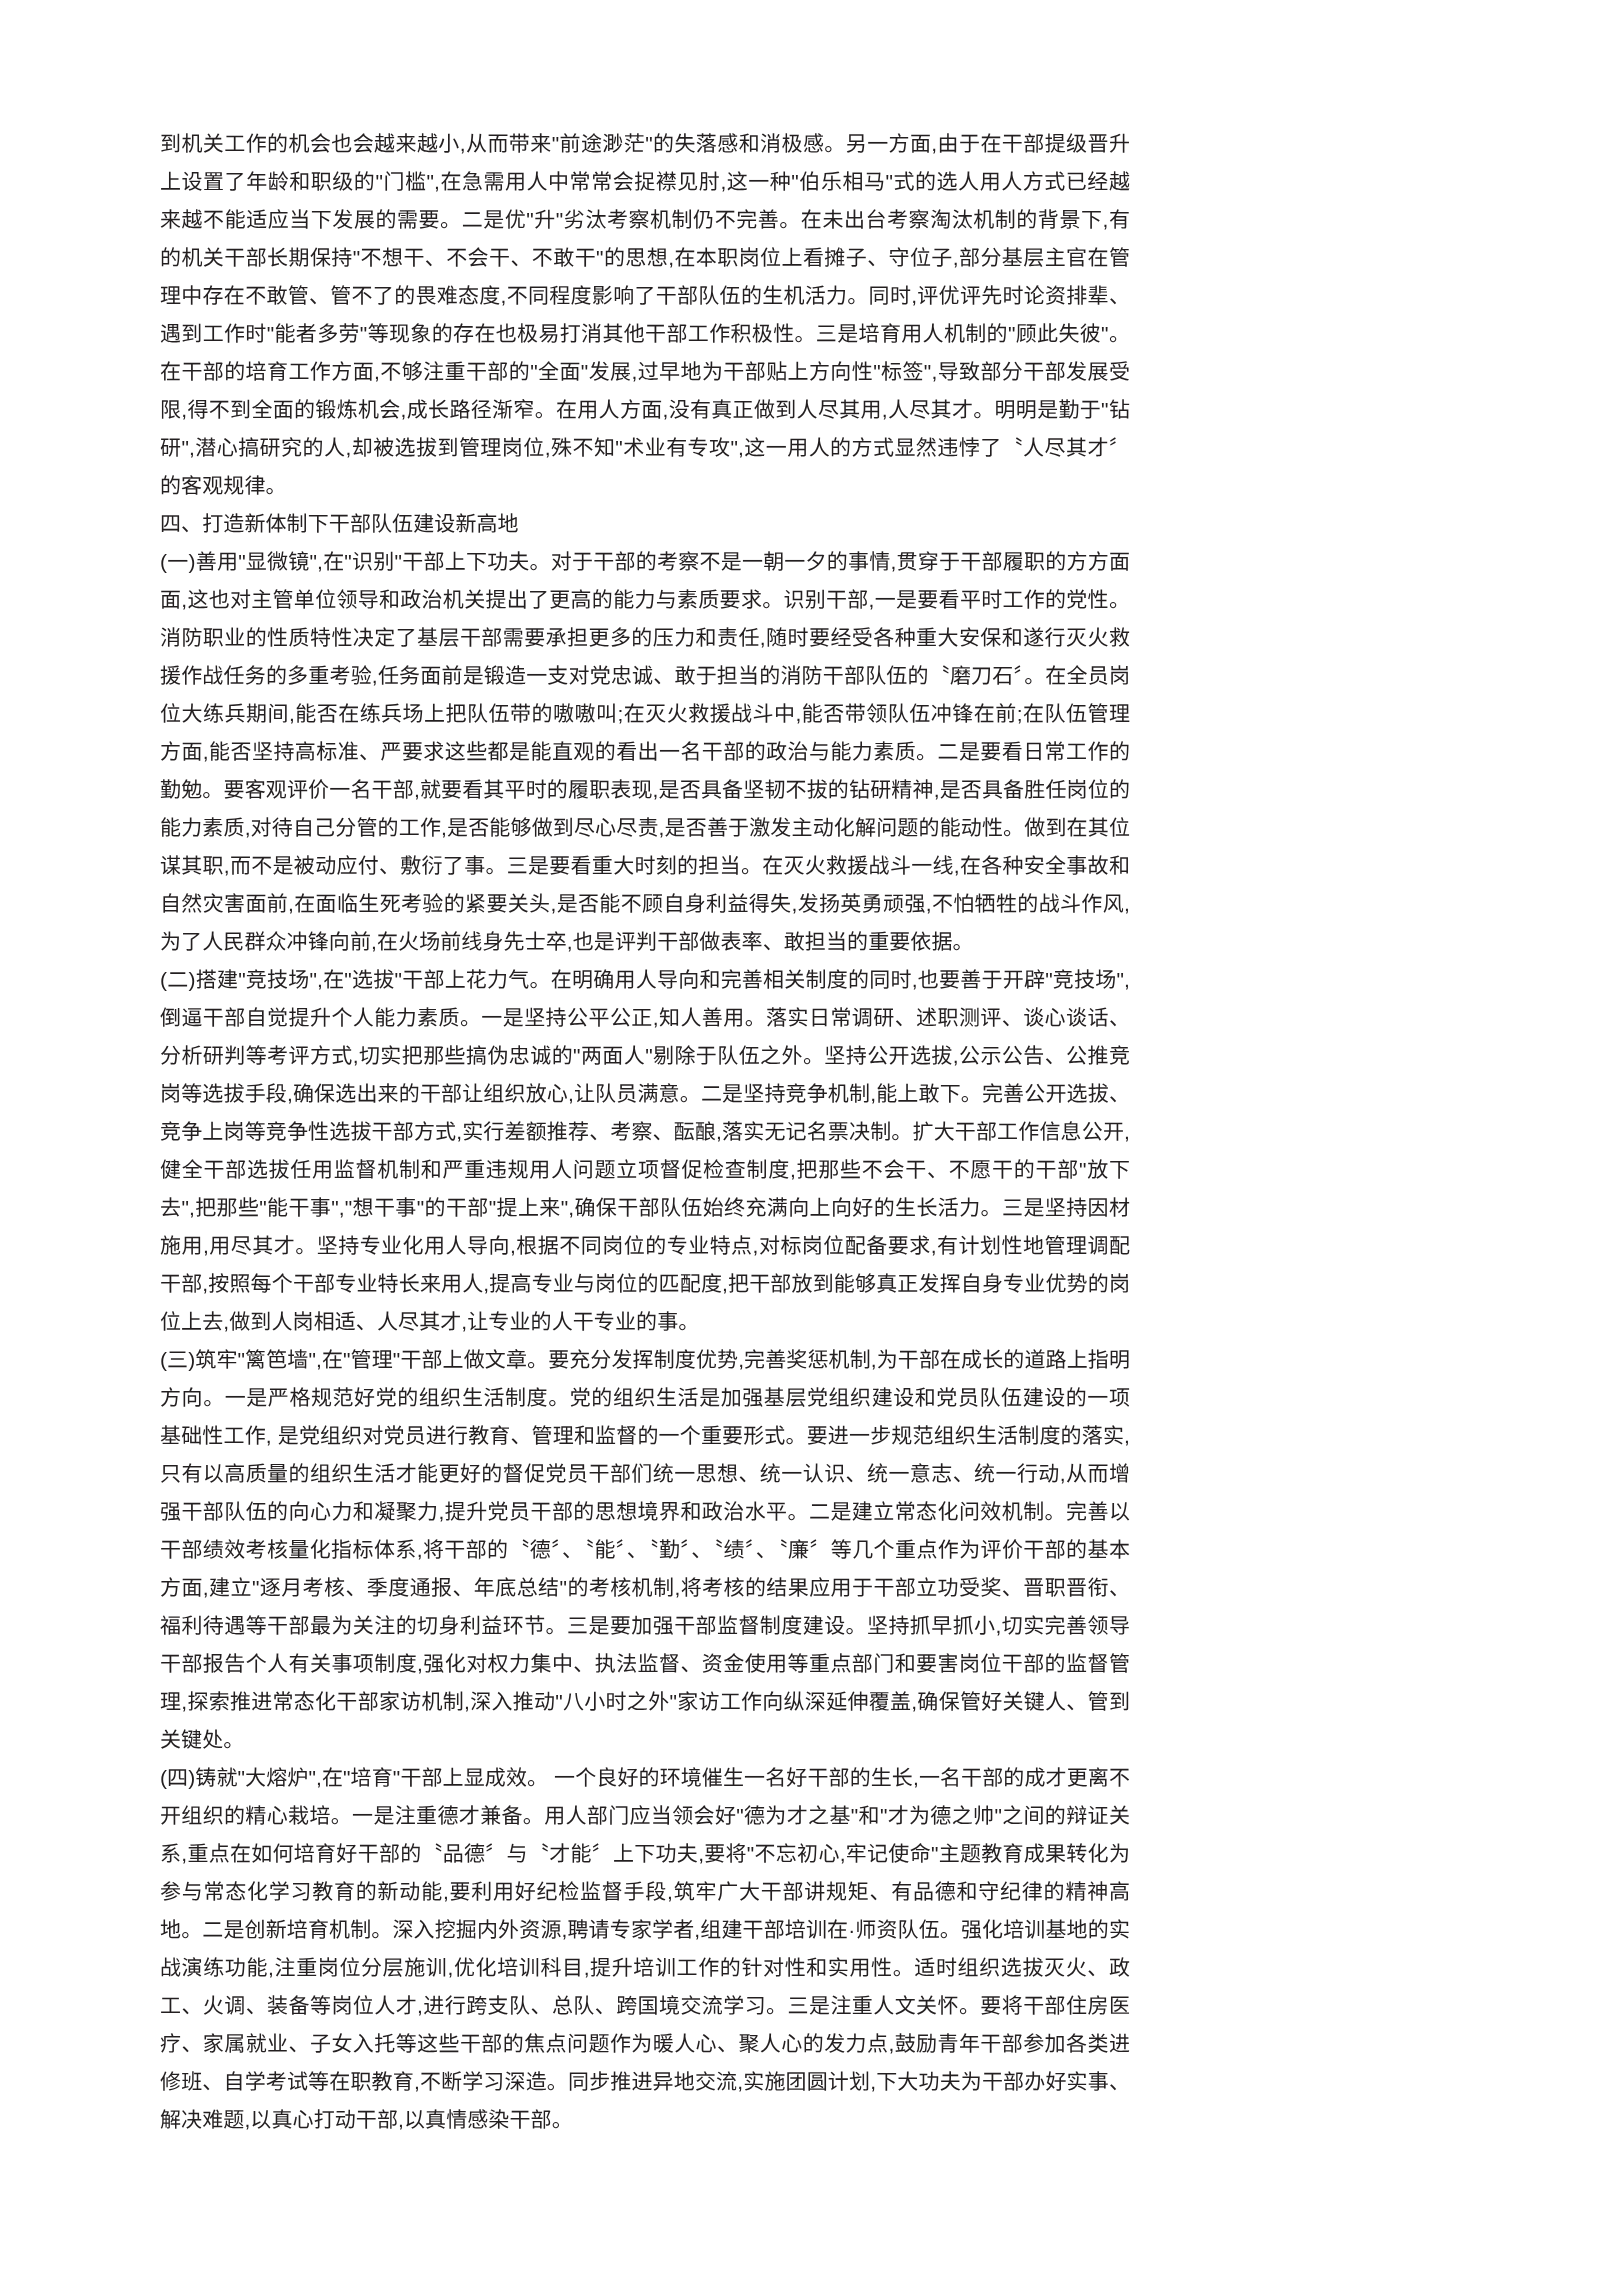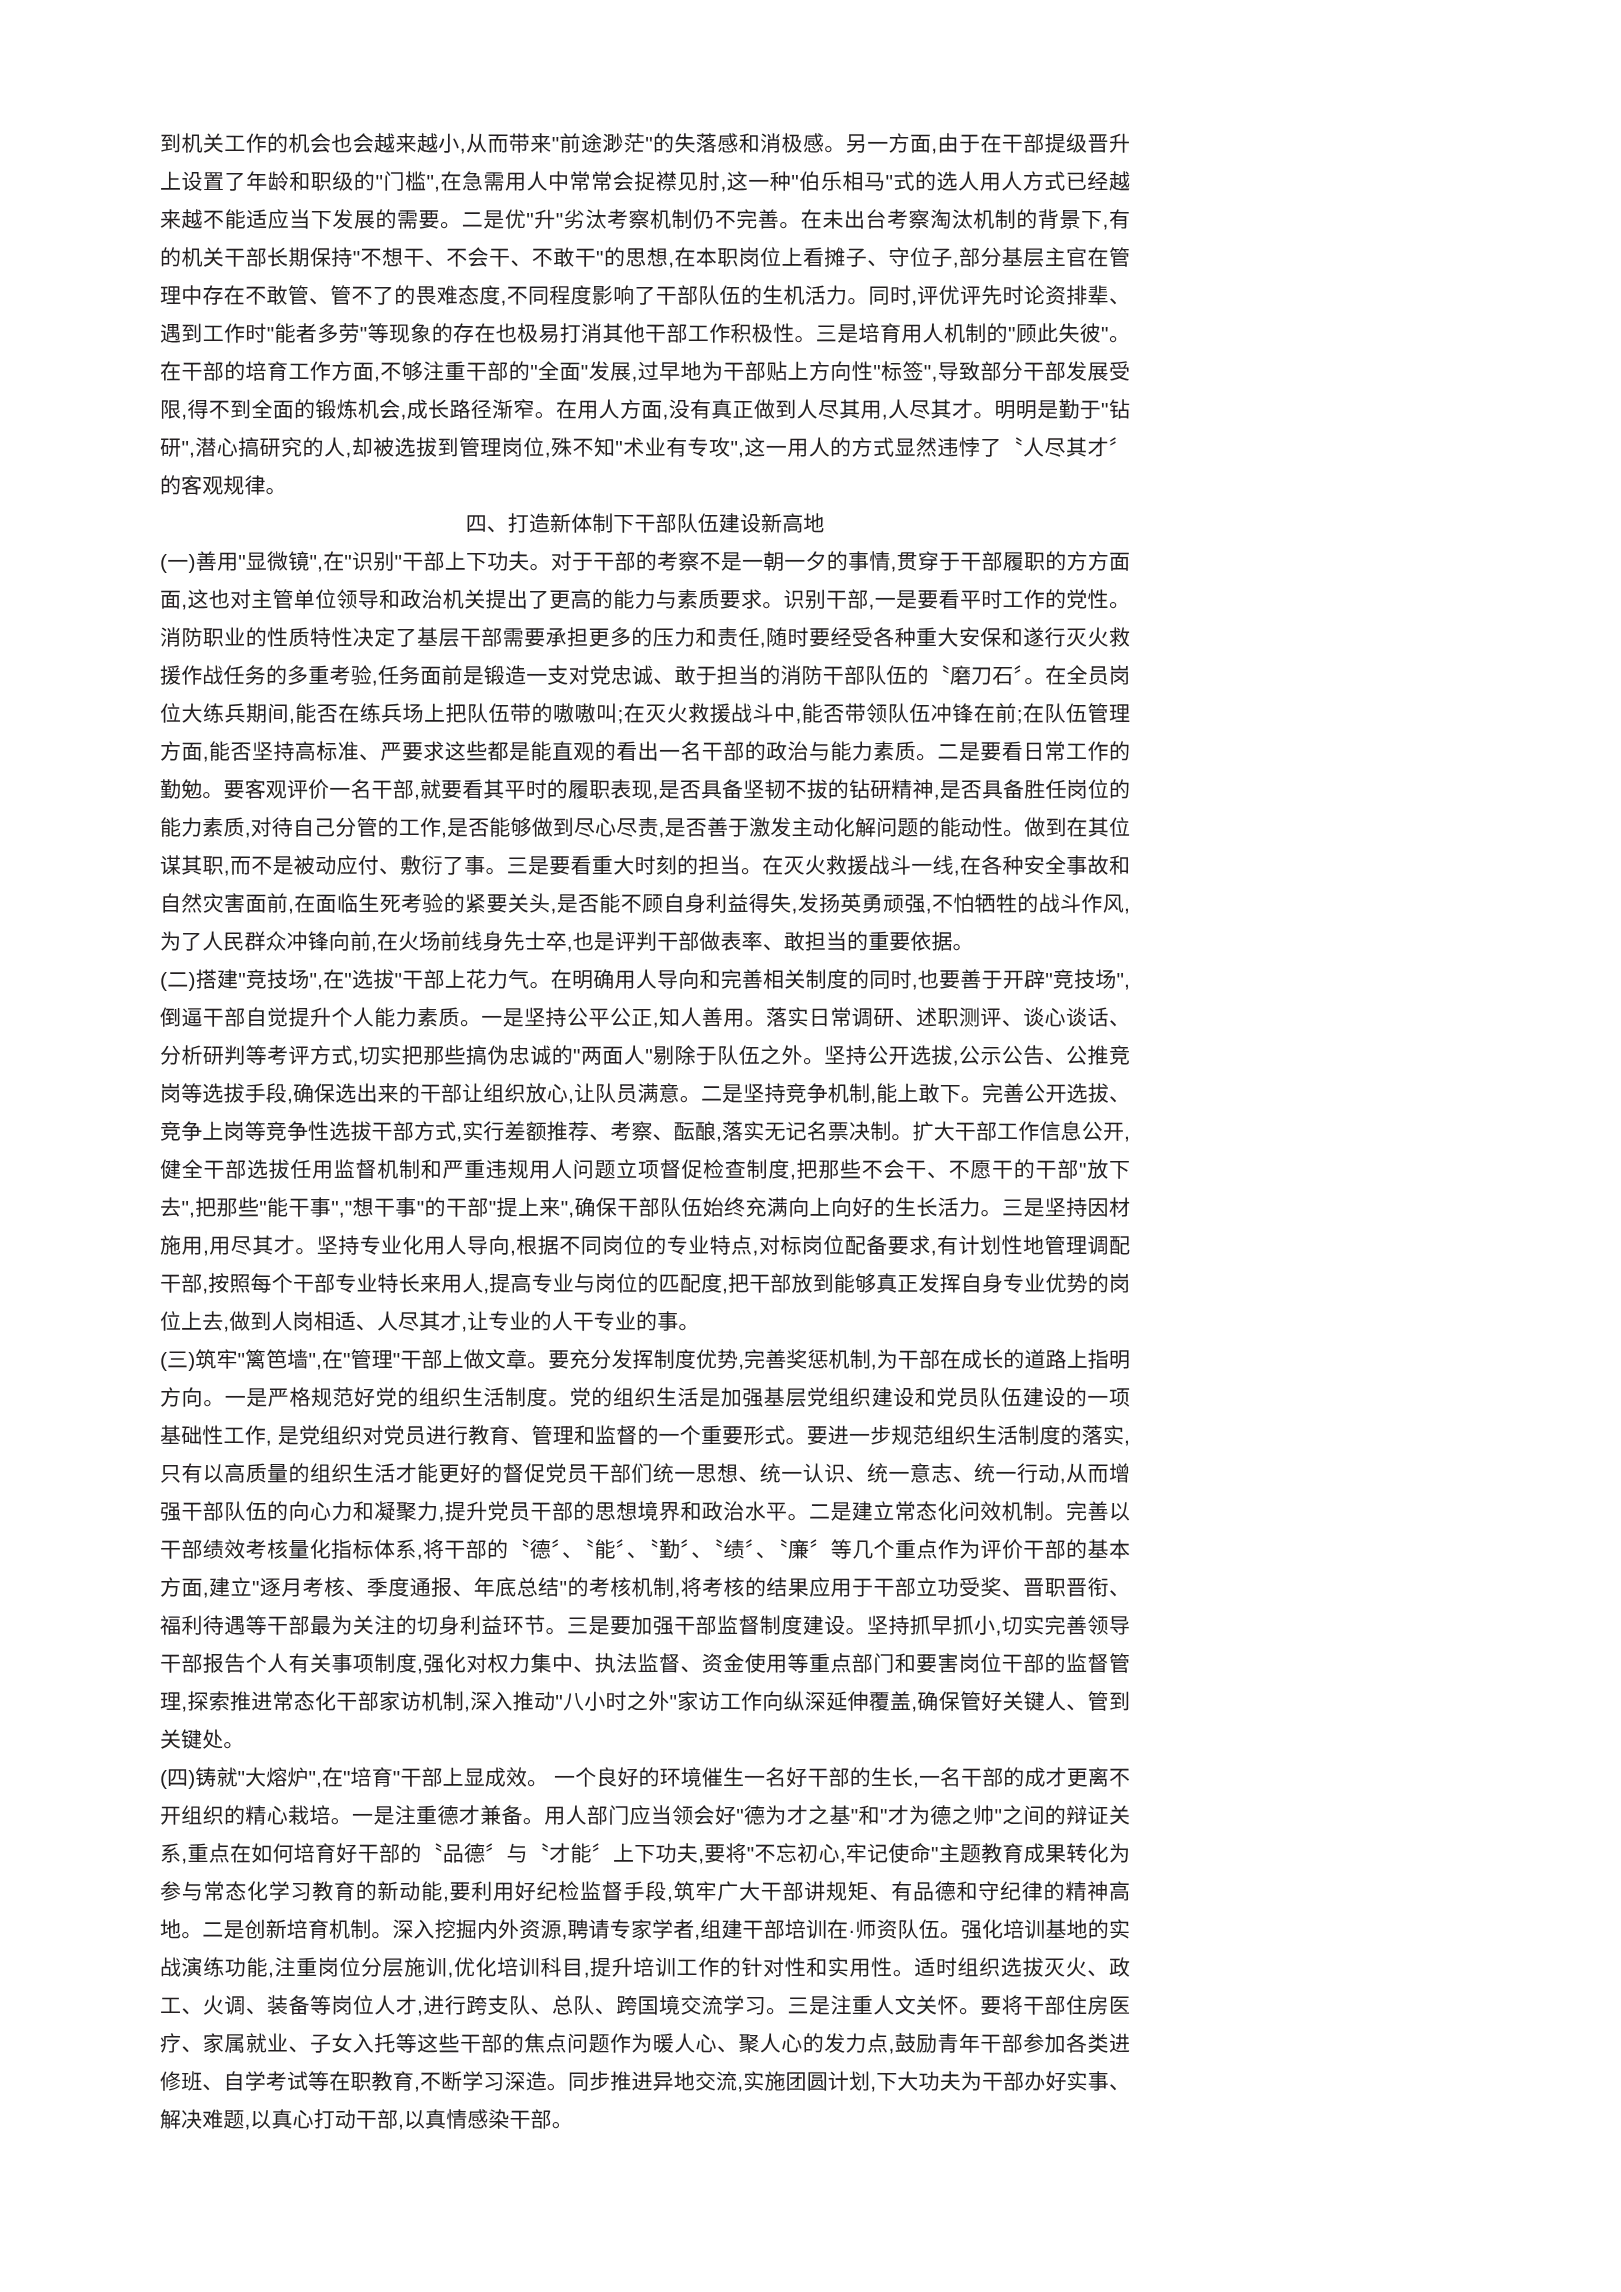--- a/index.html
+++ b/index.html
@@ -32,21 +32,21 @@
     color: #231f20;
     font-size: 21px;
     line-height: 38px;
     text-align: justify;
     text-justify: inter-ideograph;
     letter-spacing: 0.1px;
     word-break: break-all;
     font-weight: 400;
   }
   .para.heading {
-    text-align: center;
+    text-align: left;
   }
 </style>
 </head>
 <body>
 
 <div class="page">
   <div class="page-body">
 
     <p class="para">到机关工作的机会也会越来越小,从而带来"前途渺茫"的失落感和消极感。另一方面,由于在干部提级晋升上设置了年龄和职级的"门槛",在急需用人中常常会捉襟见肘,这一种"伯乐相马"式的选人用人方式已经越来越不能适应当下发展的需要。二是优"升"劣汰考察机制仍不完善。在未出台考察淘汰机制的背景下,有的机关干部长期保持"不想干、不会干、不敢干"的思想,在本职岗位上看摊子、守位子,部分基层主官在管理中存在不敢管、管不了的畏难态度,不同程度影响了干部队伍的生机活力。同时,评优评先时论资排辈、遇到工作时"能者多劳"等现象的存在也极易打消其他干部工作积极性。三是培育用人机制的"顾此失彼"。在干部的培育工作方面,不够注重干部的"全面"发展,过早地为干部贴上方向性"标签",导致部分干部发展受限,得不到全面的锻炼机会,成长路径渐窄。在用人方面,没有真正做到人尽其用,人尽其才。明明是勤于"钻研",潜心搞研究的人,却被选拔到管理岗位,殊不知"术业有专攻",这一用人的方式显然违悖了〝人尽其才〞的客观规律。</p>
 

